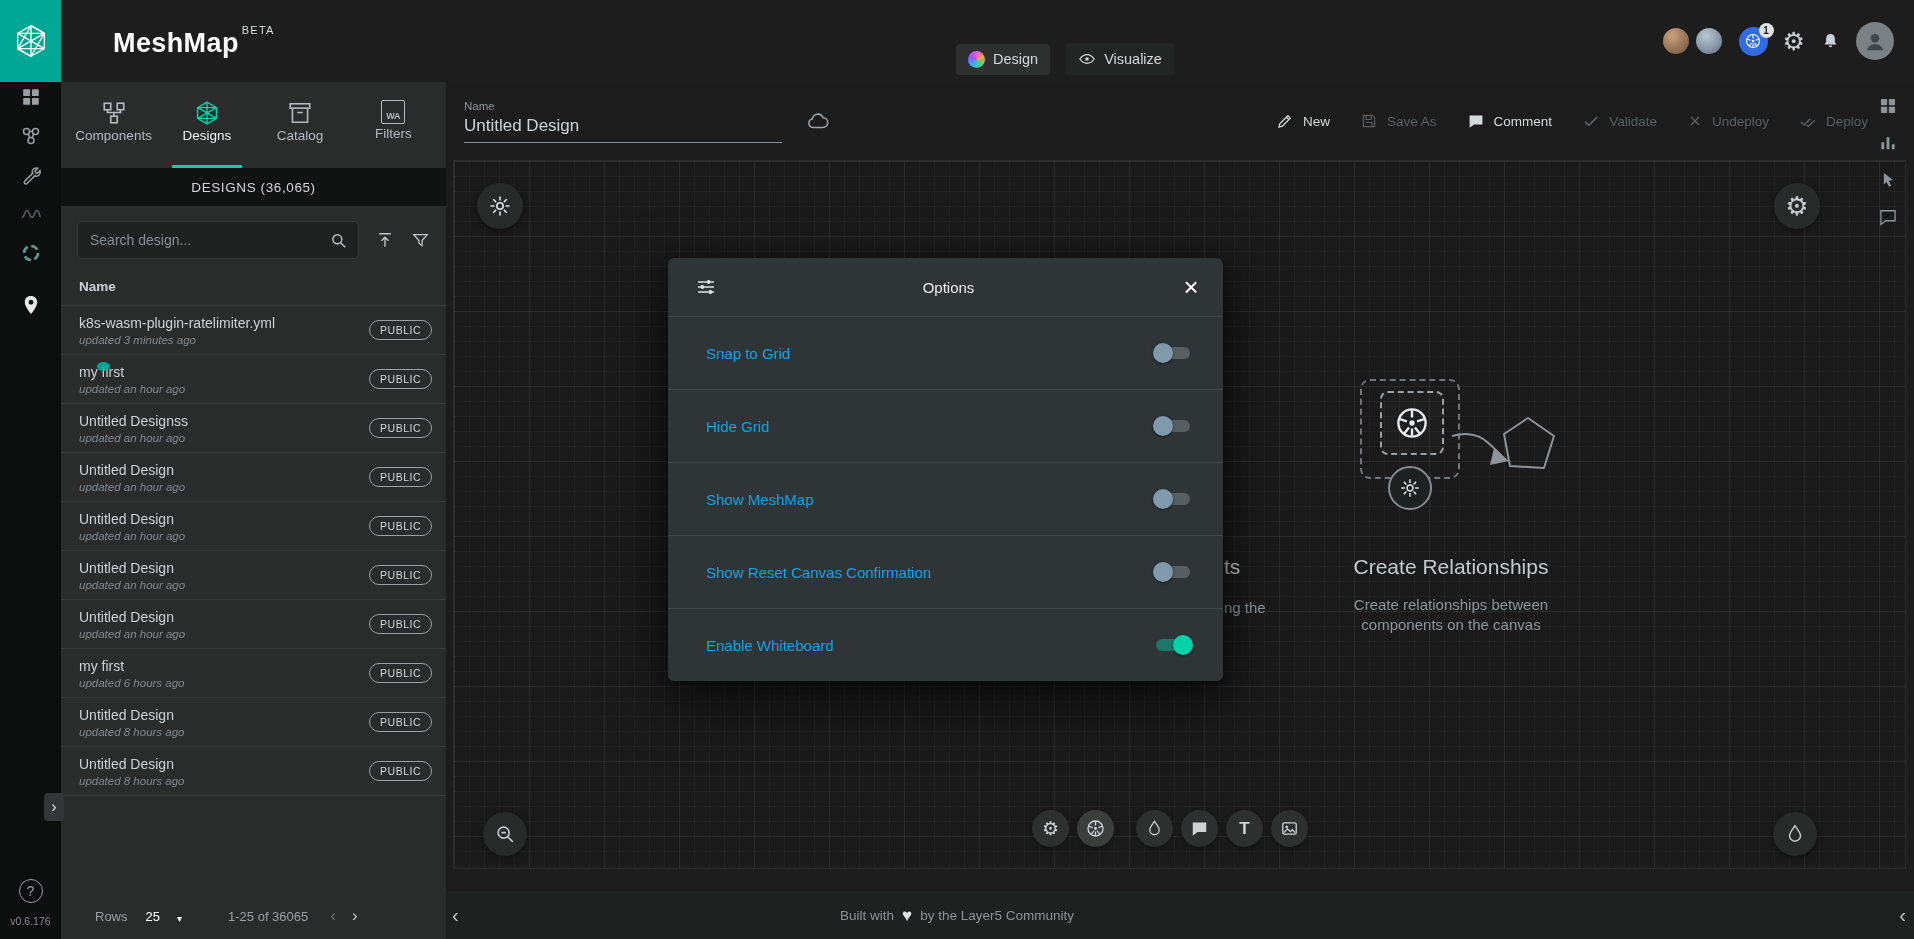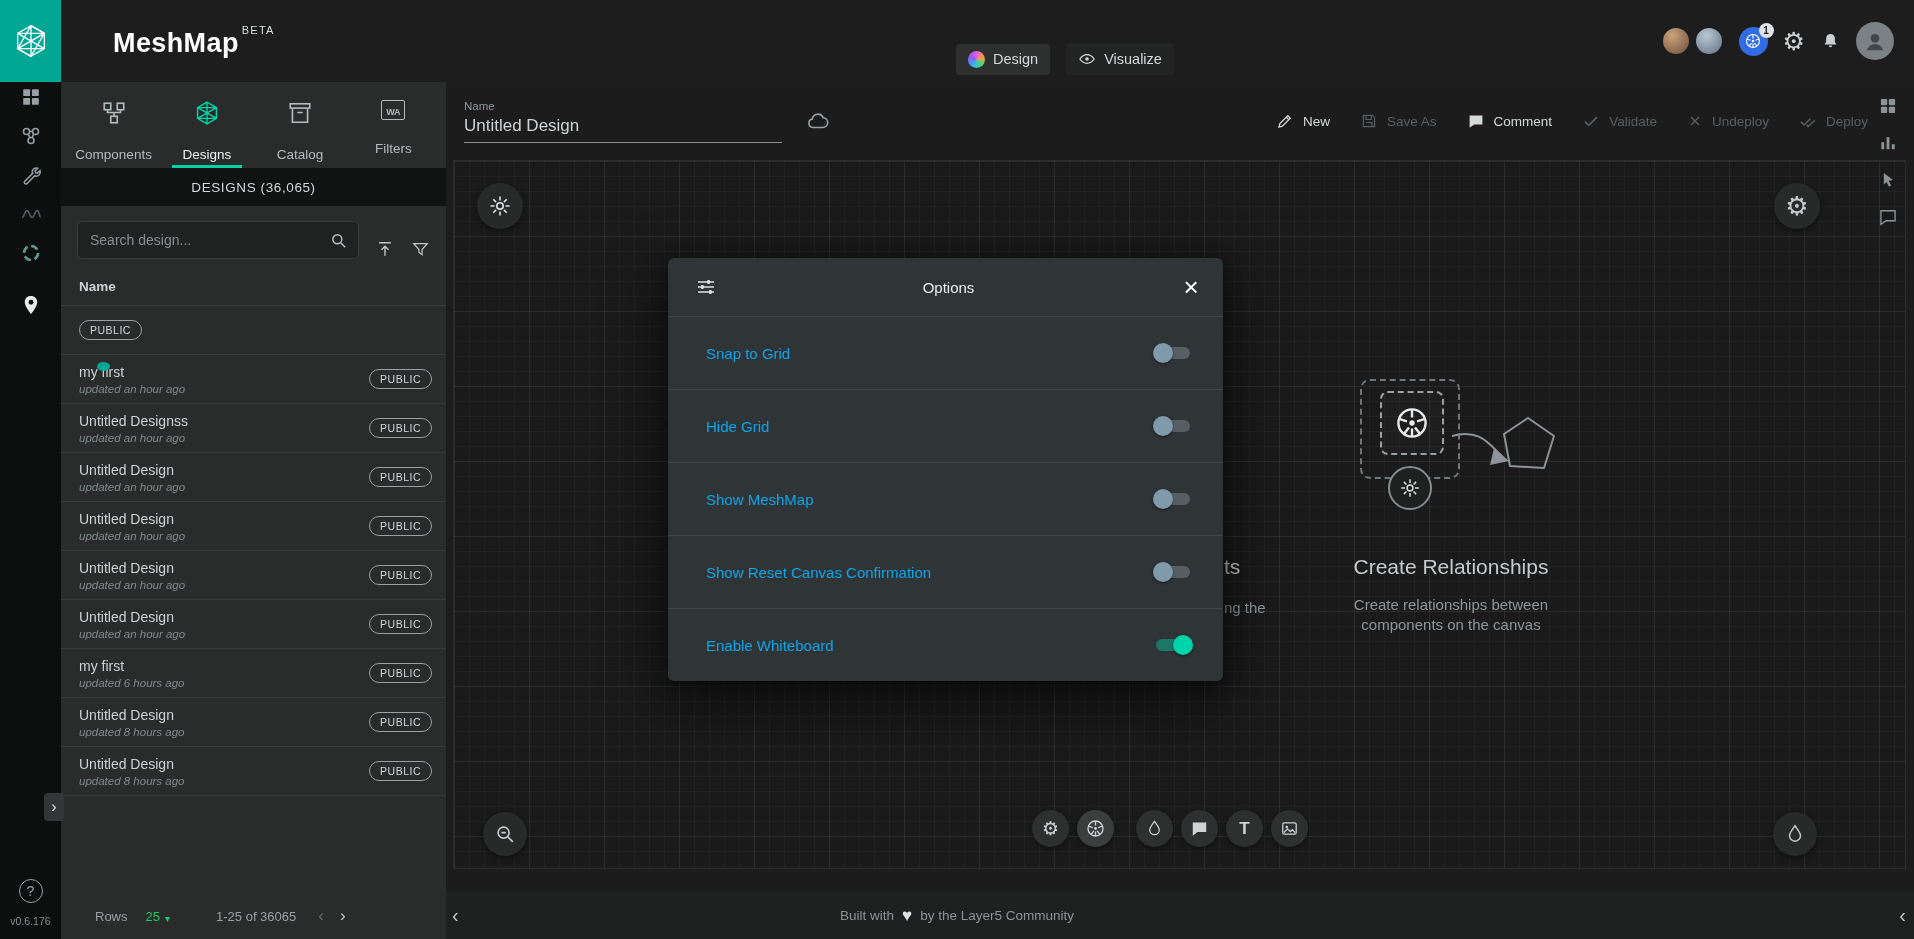--- a/index.html
+++ b/index.html
@@ -41,46 +41,46 @@
   #rail-spacer{flex:1}
   #rail-help{width:24px;height:24px;border-radius:50%;border:1.5px solid #97a0a5;color:#97a0a5;font-size:14px;
     display:flex;align-items:center;justify-content:center;margin-bottom:12px;cursor:pointer}
   #version{color:#868c8f;font-size:10.5px}
   #rail-expand{position:absolute;left:44px;top:793px;width:20px;height:28px;background:#333536;border-radius:4px;
     color:#dfe2e3;font-size:16px;display:flex;align-items:center;justify-content:center;z-index:45;cursor:pointer}
 
   
   #panel{position:absolute;left:61px;top:82px;bottom:0;width:385px;background:#2a2b2b;z-index:30;display:flex;flex-direction:column}
   #tabs{display:flex;padding:10px 6px 0;height:86px;flex:none}
-  .tab{flex:1;display:flex;flex-direction:column;align-items:center;gap:21px;padding:8px 0 12px;
+  .tab{flex:1;display:flex;flex-direction:column;align-items:center;gap:2px;padding:8px 0 12px;
     color:#b4babd;font-size:13.5px;position:relative;cursor:pointer}
   .tab[data-active="true"]{color:#eef1f2}
   .tab[data-active="true"]::after{content:"";position:absolute;left:12px;right:12px;bottom:0;height:3px;background:#00D3A9}
   .wa-box{width:24px;height:24px;border:1.5px solid currentColor;border-radius:2px;display:flex;align-items:flex-end;
     justify-content:center;font-size:9px;font-weight:bold;padding-bottom:2px}
   .wa-box i{font-style:normal}
   #section-header{height:38px;background:#111212;color:#d2d6d8;font-size:13.5px;letter-spacing:.6px;
     display:flex;align-items:center;justify-content:center;flex:none}
-  #search-row{display:flex;align-items:flex-end;padding:15px 16px 12px;flex:none}
+  #search-row{display:flex;align-items:center;padding:15px 16px 12px;flex:none}
   #search-box{width:302px;height:38px;background:#202121;border:1px solid #3a3c3d;border-radius:5px;
     display:flex;align-items:center;padding:0 10px 0 12px}
   #search-box input{flex:1;min-width:0;background:transparent;border:none;outline:none;color:#d7dadc;font-size:14px;font-family:inherit}
   #search-box input::placeholder{color:#878d90;opacity:1}
   .search-side-ic{color:#c2c6c8;margin-left:16px;cursor:pointer}
   #col-header{padding:8px 18px 11px;color:#ccd0d2;font-size:13.5px;font-weight:bold;
     border-bottom:1px solid rgba(255,255,255,.08);flex:none}
   #rows{flex:1;overflow:hidden}
   .drow{height:49px;display:flex;align-items:center;padding:0 14px 0 18px;border-bottom:1px solid rgba(255,255,255,.07);cursor:pointer}
   .drow-main{flex:1;min-width:0}
   .drow-name{color:#ced2d4;font-size:14px;white-space:nowrap;overflow:hidden;text-overflow:ellipsis}
   .drow-upd{color:#82898d;font-size:11.5px;font-style:italic;margin-top:3px}
   .badge{flex:none;border:1px solid #9aa0a3;border-radius:11px;color:#d2d6d8;font-size:10.5px;letter-spacing:.5px;padding:3px 10px}
   #owner-dot{position:absolute;left:36px;top:280px;width:13px;height:9px;border-radius:50%;background:#00B39F;opacity:.9}
   #pagination{height:46px;display:flex;align-items:center;color:#9aa0a3;font-size:13px;padding:0 34px;flex:none}
-  #page-size{margin-left:18px;display:flex;align-items:flex-end;gap:5px;color:#22c55e;cursor:pointer}
+  #page-size{margin-left:18px;display:flex;align-items:flex-end;gap:17px;color:#ffffff;cursor:pointer}
   #page-range{margin-left:46px}
   .pg-chev{font-size:17px;cursor:pointer}
   #pg-prev{margin-left:22px;color:#6a6f72}
   #pg-next{margin-left:16px;color:#c3c7c9}
 
   
   #main{position:absolute;left:446px;top:82px;right:0;bottom:0;background:#1c1c1c;z-index:1}
   #toolbar{position:absolute;top:0;left:0;right:0;height:78px;display:flex;align-items:center}
   #name-wrap{margin-left:18px;width:318px}
   #name-label{color:#8d9496;font-size:11.5px}
@@ -438,20 +438,24 @@
           <svg width="19" height="19" viewBox="0 0 24 24">
             <use href="#funnel"></use>
           </svg>
         </span>
     </div>
 
     <div id="col-header">Name</div>
 
     <div id="rows">
       <div class="drow">
+        <div class="drow-main">
+            <div class="drow-name">k8s-wasm-plugin-ratelimiter.yml</div>
+        <div class="drow-upd">updated 3 minutes ago</div>
+          </div>
         <span class="badge">PUBLIC</span>
       </div>
       <div class="drow">
         <div class="drow-main">
             <div class="drow-name">my first</div>
         <div class="drow-upd">updated an hour ago</div>
           </div>
         <span class="badge">PUBLIC</span>
       </div>
       <div class="drow">

